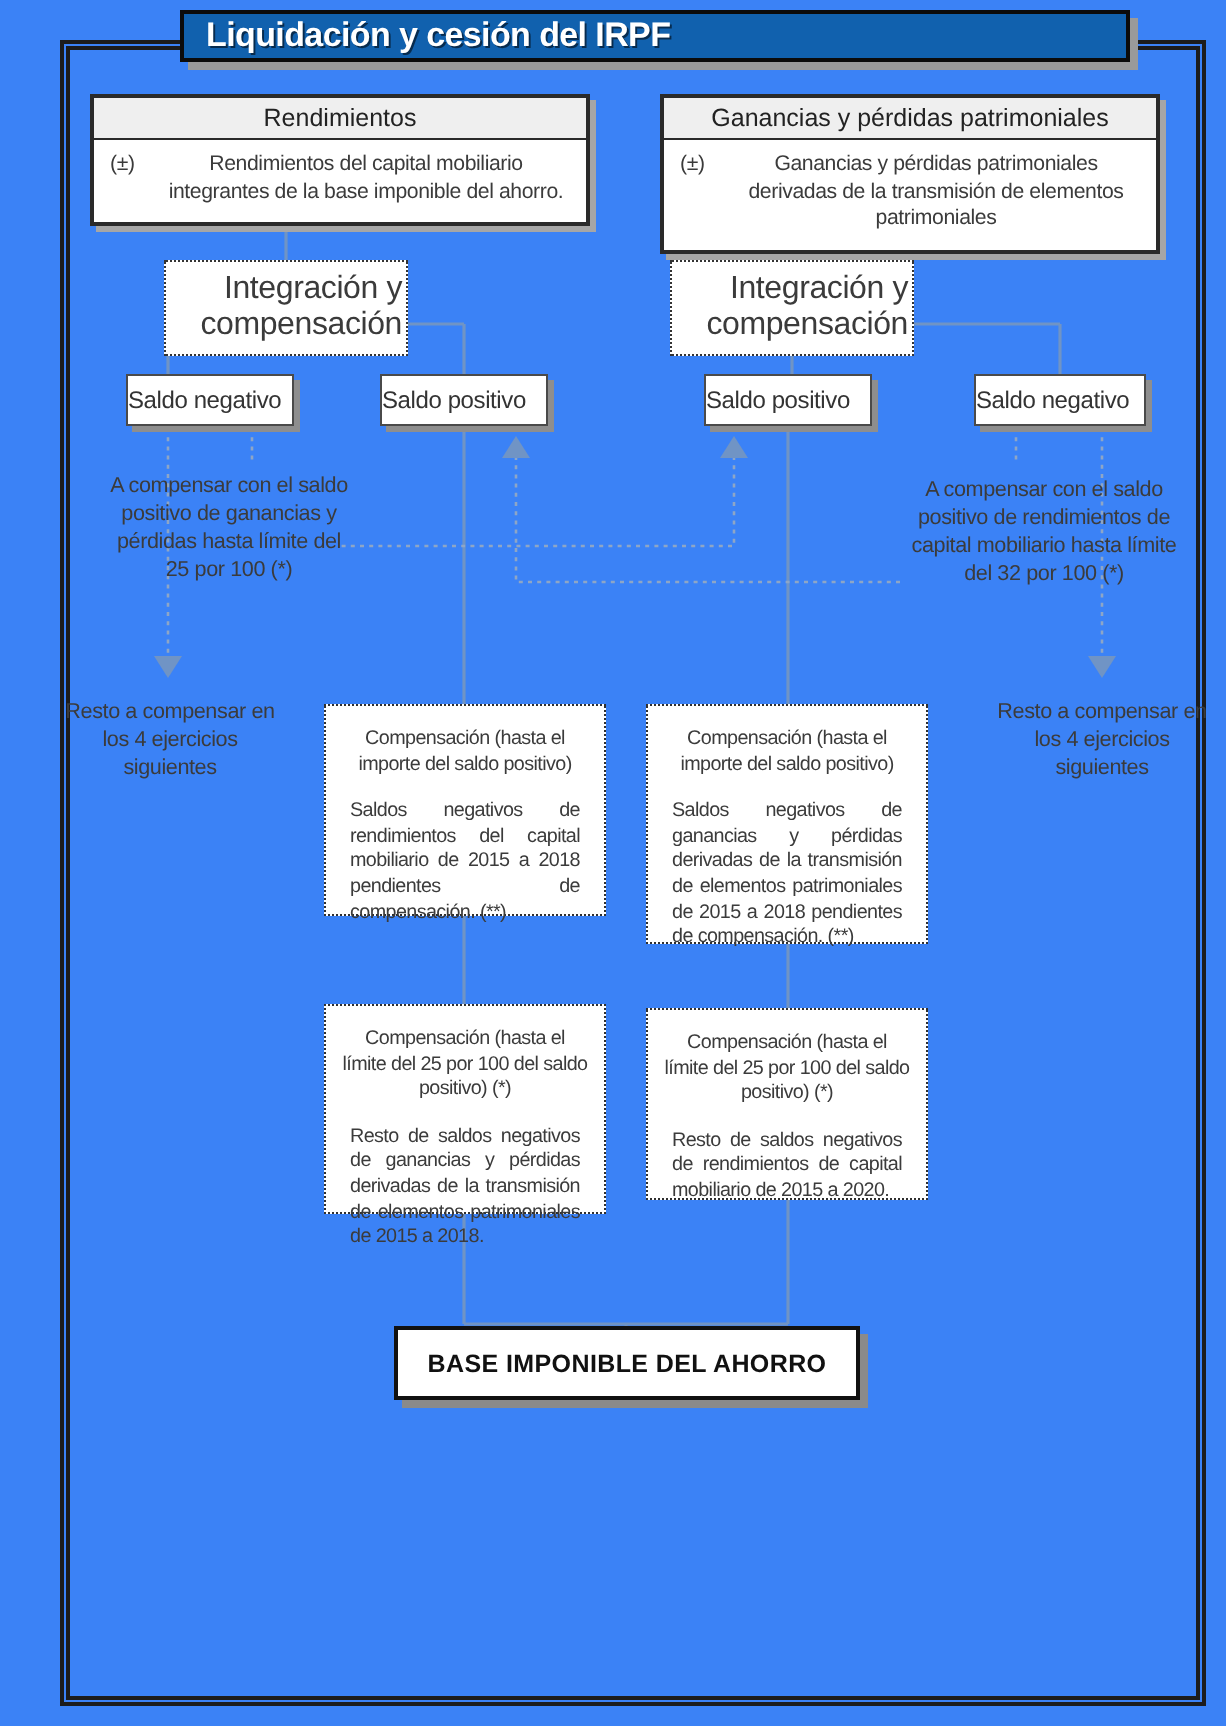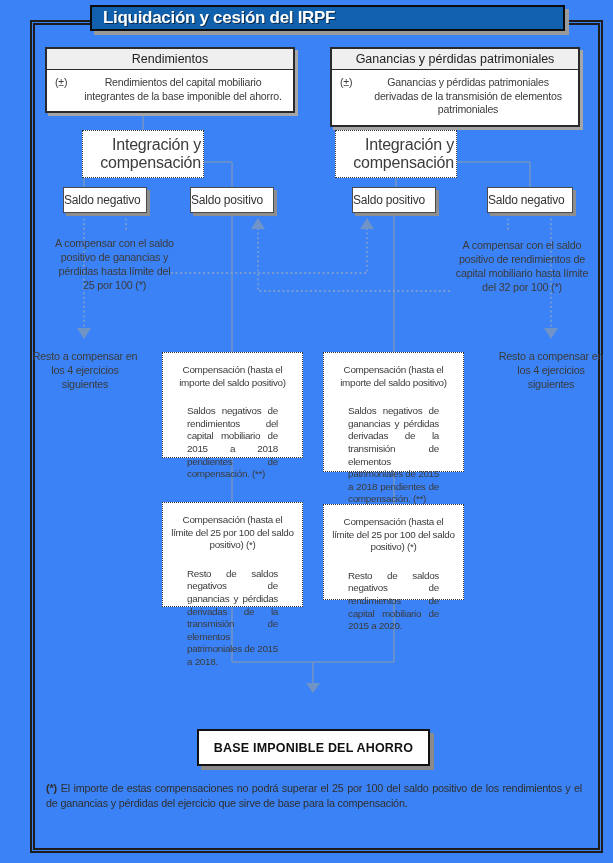--- a/index.html
+++ b/index.html
@@ -39,21 +39,21 @@
   .saldo{
     width:84px;border:1.5px solid #4a4a4a;box-shadow:3px 3px 0 #8e8e8e;
     font-size:12px;padding:5px 0;color:#333;letter-spacing:-0.2px;
   }
   .note{position:absolute;text-align:center;font-size:10.8px;line-height:14px;z-index:3;letter-spacing:-0.2px;}
   .dotbox{
     border:1.6px dotted #2f2f2f;width:141px;padding:11px 8px 8px 8px;
     font-size:9.9px;line-height:12.6px;letter-spacing:-0.3px;
   }
   .dotbox .t{text-align:center;margin:0 0 11px 0;}
-  .dotbox .b{text-align:justify;margin:16px;}
+  .dotbox .b{text-align:justify;margin:4px;}
   .basebox{
     width:233px;height:37px;border:2px solid #111;box-shadow:4px 4px 0 #8a8a8a;
     display:flex;align-items:center;justify-content:center;
     font-weight:bold;font-size:12.5px;color:#111;letter-spacing:0.2px;
   }
   .foot{position:absolute;left:46px;width:536px;z-index:3;font-size:10.8px;line-height:15px;text-align:justify;letter-spacing:-0.2px;color:#2f2f2f;}
   .foot b{margin-right:4px;}
 </style>
 </head>
 <body>
@@ -142,19 +142,16 @@
 
   <div class="box dotbox" style="left:162px;top:502px;height:105px;">
     <p class="t">Compensación (hasta el límite del 25 por 100 del saldo positivo) (*)</p>
     <p class="b">Resto de saldos negativos de ganancias y pérdidas derivadas de la transmisión de elementos patrimoniales de 2015 a 2018.</p>
   </div>
   <div class="box dotbox" style="left:323px;top:504px;height:96px;">
     <p class="t">Compensación (hasta el límite del 25 por 100 del saldo positivo) (*)</p>
     <p class="b">Resto de saldos negativos de rendimientos de capital mobiliario de 2015 a 2020.</p>
   </div>
 
-  <div class="box basebox" style="left:197px;top:729px;">BASE IMPONIBLE DEL AHORRO</div>
+  <div class="box basebox" style="left:197px;top:663px;">BASE IMPONIBLE DEL AHORRO</div>
 
-  <p class="foot" style="top:770px;">
-    <b>(*)</b><span>El importe de estas compensaciones no podrá superar el 25 por 100 del saldo positivo de los rendimientos y el de ganancias y pérdidas del ejercicio que sirve de base para la compensación.</span>
-  </p>
 
 </div>
 
 </body></html>

